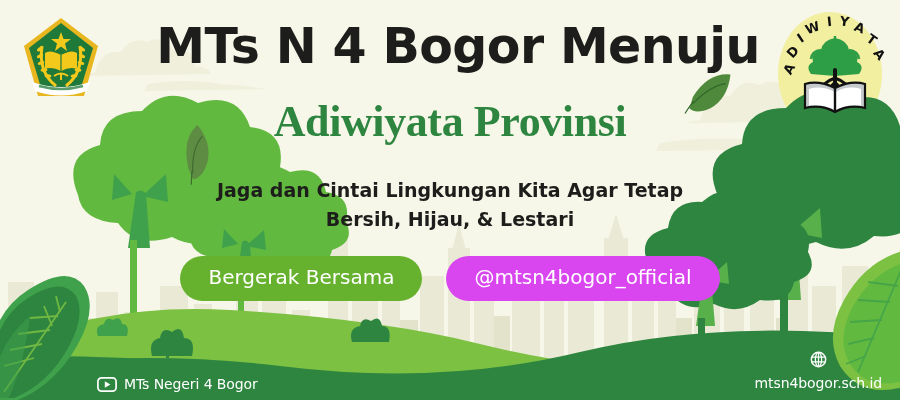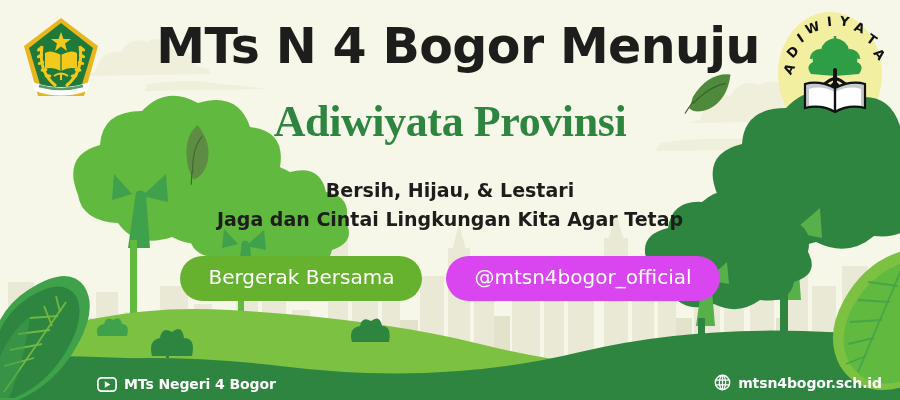--- a/index.html
+++ b/index.html
@@ -83,25 +83,26 @@
   
   .footer-left{
     position:absolute; left:97px; bottom:8px;
     display:flex; align-items:center; gap:7px;
     z-index:60;
   }
   .footer-right{
     position:absolute; right:18px; bottom:9px;
     display:flex; align-items:center; gap:7px;
     z-index:60;
+    flex-direction:column;
   }
   .footer-text{
     color:#ffffff;
     font-family:"DejaVu Sans", sans-serif;
-    font-weight:bold;
+    font-weight:normal;
     font-size:14px;
     white-space:nowrap;
     letter-spacing:-0.1px;
   }
   .ficon{ display:block; }
 </style>
 </head>
 <body>
 
 <div class="banner">
@@ -347,22 +348,22 @@
     </svg>
   </div>
 
   <div class="content">
 
     <div class="title">MTs N 4 Bogor Menuju</div>
 
     <div class="subtitle">Adiwiyata Provinsi</div>
 
     <div class="tagline">
+      <span>Jaga dan Cintai Lingkungan Kita Agar Tetap</span>
       <span>Bersih, Hijau, &amp; Lestari</span>
-      <span>Jaga dan Cintai Lingkungan Kita Agar Tetap</span>
     </div>
 
     <div class="pills">
       <button class="pill pill-primary">Bergerak Bersama</button>
       <button class="pill pill-secondary">@mtsn4bogor_official</button>
     </div>
   </div>
 
   <div class="footer-left">
     <svg class="ficon" width="20" height="15" viewBox="0 0 20 15">

